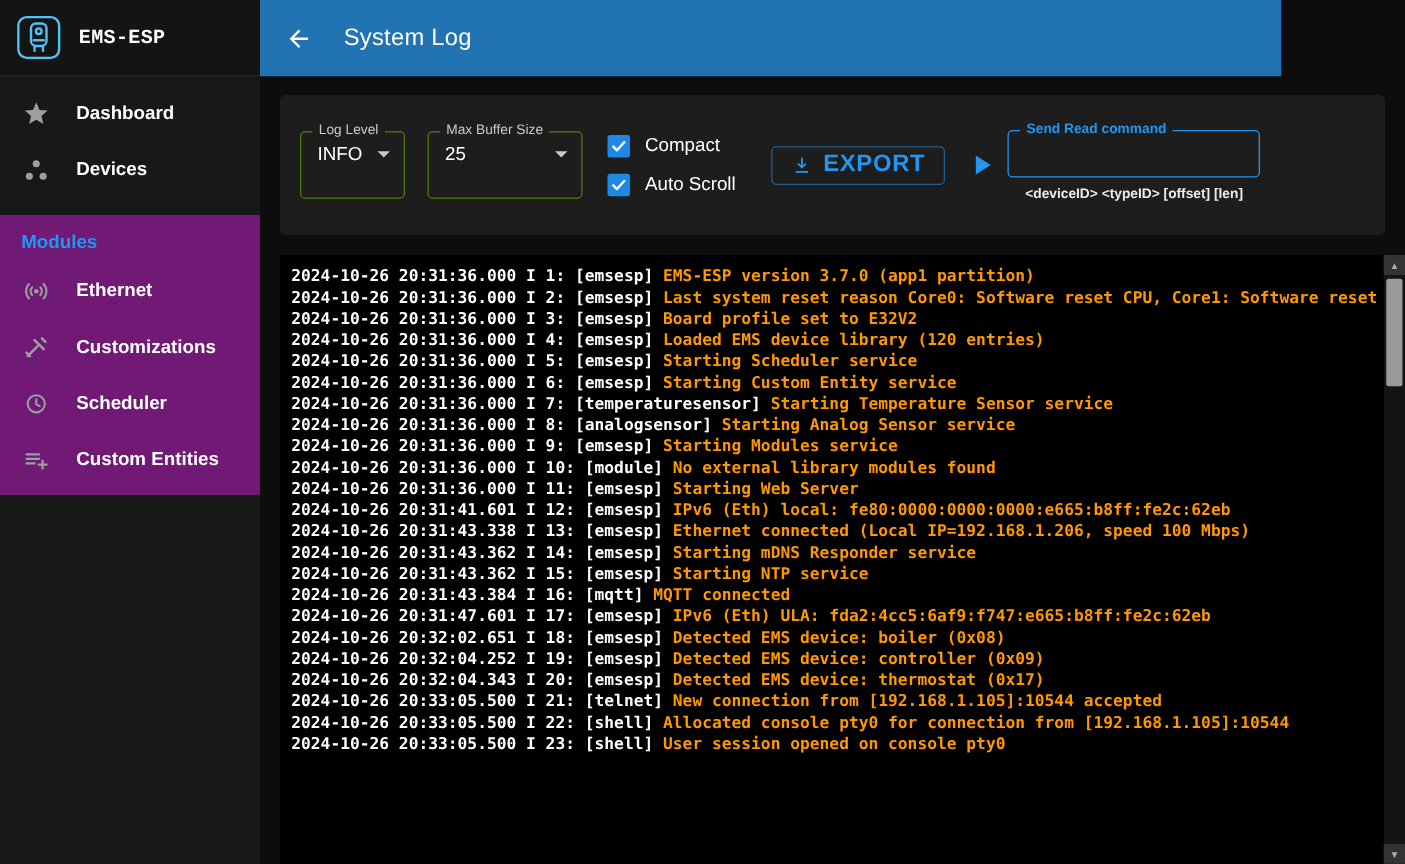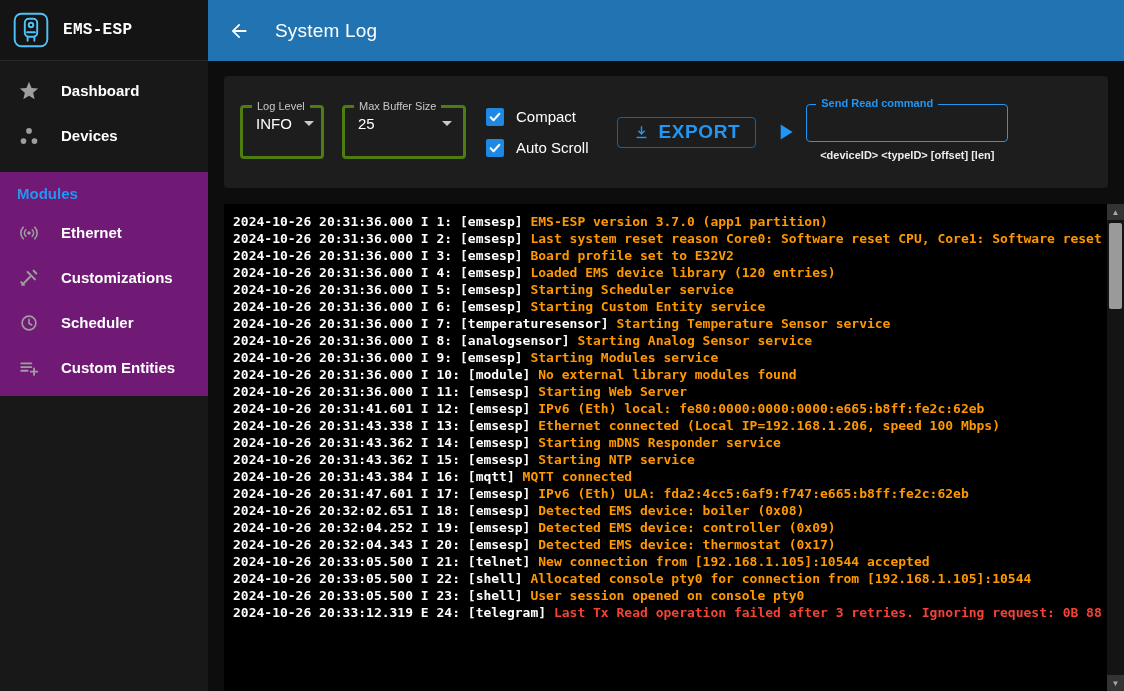--- a/index.html
+++ b/index.html
@@ -15,27 +15,27 @@
   .sidebar-header { height:61px; display:flex; align-items:center; gap:14px; padding:0 13px; background:#141414; border-bottom:1px solid #262626;font-family:Liberation Mono, monospace; }
   .app-title { font-size:16px; font-weight:700; letter-spacing:.3px; }
   .nav { padding:7px 0 0; }
   .nav-item { display:flex; align-items:center; gap:20px; height:45px; padding:0 17px; cursor:pointer; }
   .nav-icon { width:24px; height:24px; display:flex; align-items:center; justify-content:center; color:#9e9e9e; flex:0 0 24px; }
   .nav-label { font-size:15px; font-weight:700; color:#fff; white-space:nowrap; }
   .modules-block { background:#701a75; margin-top:14px; padding-bottom:6px; }
   .modules-header { padding:13px 17px 8px; font-size:15px; font-weight:700; color:#2196f3; }
 
   
-  .appbar { position:absolute; left:208px; top:0; width:916px; height:61px; background:#2173b1; display:flex; align-items:center; gap:24px; padding:0 19px; z-index:2; }
+  .appbar { position:absolute; left:208px; top:0; width:817px; height:61px; background:#2173b1; display:flex; align-items:center; gap:24px; padding:0 19px; z-index:2; }
   .back-btn { width:24px; height:24px; display:flex; align-items:center; justify-content:center; cursor:pointer; }
   .appbar-title { font-size:19px; font-weight:500; letter-spacing:.2px; }
 
   
   .controls-card { position:absolute; left:224px; top:76px; width:884px; height:112px; background:#1d1d1d; border-radius:4px; display:flex; align-items:center; padding:0 16px; }
-  .select-box { position:relative; border:3px solid #4d7c0f; border-radius:4px; height:54px; display:flex; align-items:center; justify-content:space-between; padding:0 11px 17px 13px; cursor:pointer; }
+  .select-box { position:relative; border:1px solid #4d7c0f; border-radius:4px; height:54px; display:flex; align-items:center; justify-content:space-between; padding:0 11px 17px 13px; cursor:pointer; }
   .floating-label { position:absolute; top:-8px; left:9px; background:#1d1d1d; padding:0 5px; font-size:11px; color:#c9c9c9; white-space:nowrap; }
   .select-value { font-size:15px; color:#fff; }
   .caret { width:0; height:0; border-left:5px solid transparent; border-right:5px solid transparent; border-top:5px solid #c9c9c9; margin-left:12px; }
   .sel-loglevel { width:84px; }
   .sel-buffer { width:124px; margin-left:18px; }
   .checks { display:flex; flex-direction:column; gap:13px; margin-left:20px; }
   .check-row { display:flex; align-items:center; gap:12px; cursor:pointer; }
   .checkbox { width:18px; height:18px; background:#1e88e5; border-radius:2px; display:flex; align-items:center; justify-content:center; flex:0 0 18px; }
   .check-label { font-size:15px; color:#fff; white-space:nowrap; }
   .export-btn { display:flex; align-items:center; gap:9px; border:1px solid rgba(33,150,243,.55); color:#2196f3; border-radius:4px; height:31px; padding:0 15px; font-size:19px; font-weight:600; letter-spacing:.6px; cursor:pointer; background:transparent; margin-left:28px; white-space:nowrap; }
@@ -219,21 +219,20 @@
     <div class="log-line"><span class="log-head">2024-10-26 20:31:43.362 I 14: [emsesp] </span><span class="log-msg">Starting mDNS Responder service</span></div>
     <div class="log-line"><span class="log-head">2024-10-26 20:31:43.362 I 15: [emsesp] </span><span class="log-msg">Starting NTP service</span></div>
     <div class="log-line"><span class="log-head">2024-10-26 20:31:43.384 I 16: [mqtt] </span><span class="log-msg">MQTT connected</span></div>
     <div class="log-line"><span class="log-head">2024-10-26 20:31:47.601 I 17: [emsesp] </span><span class="log-msg">IPv6 (Eth) ULA: fda2:4cc5:6af9:f747:e665:b8ff:fe2c:62eb</span></div>
     <div class="log-line"><span class="log-head">2024-10-26 20:32:02.651 I 18: [emsesp] </span><span class="log-msg">Detected EMS device: boiler (0x08)</span></div>
     <div class="log-line"><span class="log-head">2024-10-26 20:32:04.252 I 19: [emsesp] </span><span class="log-msg">Detected EMS device: controller (0x09)</span></div>
     <div class="log-line"><span class="log-head">2024-10-26 20:32:04.343 I 20: [emsesp] </span><span class="log-msg">Detected EMS device: thermostat (0x17)</span></div>
     <div class="log-line"><span class="log-head">2024-10-26 20:33:05.500 I 21: [telnet] </span><span class="log-msg">New connection from [192.168.1.105]:10544 accepted</span></div>
     <div class="log-line"><span class="log-head">2024-10-26 20:33:05.500 I 22: [shell] </span><span class="log-msg">Allocated console pty0 for connection from [192.168.1.105]:10544</span></div>
     <div class="log-line"><span class="log-head">2024-10-26 20:33:05.500 I 23: [shell] </span><span class="log-msg">User session opened on console pty0</span></div>
-    <div class="log-line"><span class="log-head">2024-10-26 20:33:12.319 E 24: [telegram] </span><span class="log-msg error">Last Tx Read operation failed after 3 retries. Ignoring request: 0B 88</span></div>
   </div>
 
 <div class="scrollbar">
   <div class="sb-btn">▲</div>
   <div class="sb-thumb"></div>
   <div class="sb-spacer"></div>
   <div class="sb-btn">▼</div>
 </div>
 
 </body></html>

